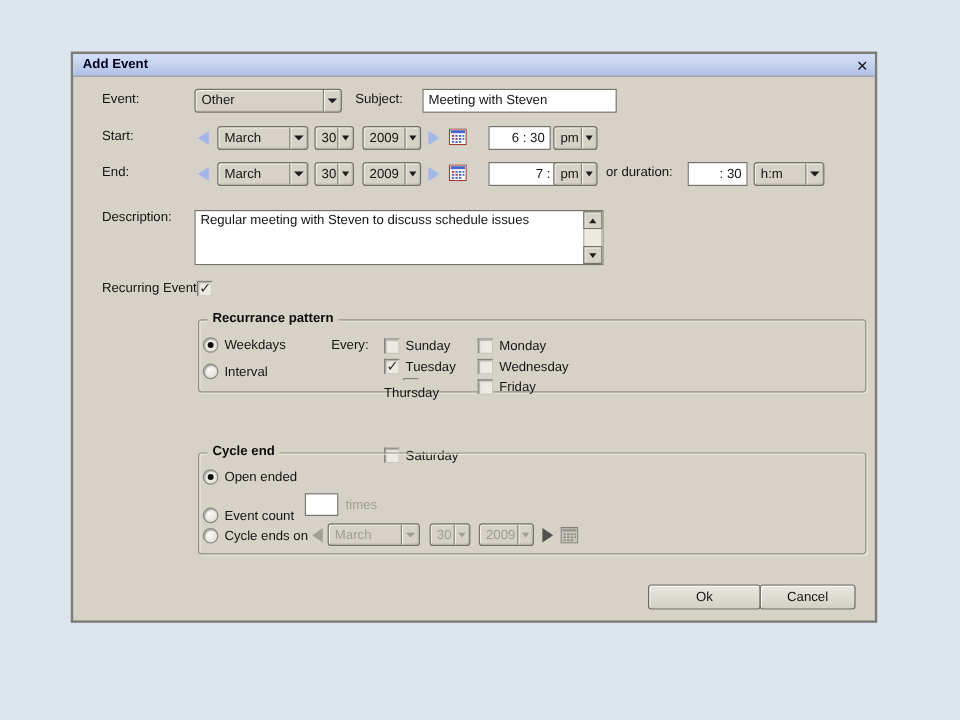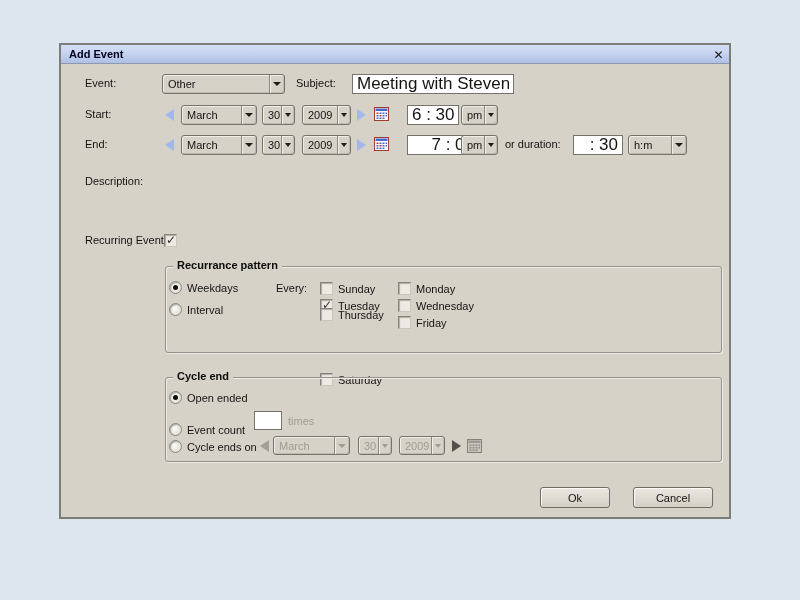--- a/index.html
+++ b/index.html
@@ -53,21 +53,21 @@
   .navarrow { position:absolute; width:0; height:0; }
   .nav-left  { border-top:6px solid transparent; border-bottom:6px solid transparent; border-right:9px solid #a3b8e9; }
   .nav-right { border-top:6px solid transparent; border-bottom:6px solid transparent; border-left:9px solid #a3b8e9; }
   .nav-left.gray  { border-right-color:#a19f97; }
   .nav-right.dark { border-left-color:#52514b; }
 
   
   .tfield {
     position:absolute; height:20px; background:#fff;
     border:1px solid #75736b; border-radius:0;
-    font-family:"Liberation Sans","DejaVu Sans",sans-serif; font-size:17px;
+    font-family:"Liberation Sans","DejaVu Sans",sans-serif; font-size:11px;
     padding:0 4px; color:#141412; outline:none;
   }
   .tfield.rt { text-align:right; }
 
   
   .descbox {
     position:absolute; left:101px; top:130px; width:341px; height:46px;
     background:#fff; border:1px solid #75736b;
   }
   .desctext { position:absolute; left:4px; top:2px; right:18px; line-height:13px; }
@@ -232,27 +232,39 @@
   <span class="lbl" style="left:444px; top:93px;">or duration:</span>
   <input class="tfield rt" style="left: 512px; top: 90px; width: 50px;" value=": 30">
   <div class="combo" style="left:567px; top:90px; width:59px;">
     <span class="ctext">h:m</span>
     <span class="cbtn">
         <span class="tri-down"></span>
       </span>
   </div>
 
   <span class="lbl" style="left:24px; top:130px;">Description:</span>
+  <div class="descbox">
+    <div class="desctext">Regular meeting with Steven to discuss schedule issues</div>
+    <div class="vscroll">
+      <div class="sbtn">
+          <span class="tri-up sm"></span>
+        </div>
+      <div class="strack"></div>
+      <div class="sbtn">
+          <span class="tri-down sm"></span>
+        </div>
+    </div>
+  </div>
 
   <span class="lbl" style="left:24px; top:189px;">Recurring Event:</span>
   <div class="checkbox" style="position:absolute; left:103px; top:189px;">
     <span class="mark">✓</span>
   </div>
 
-  <div class="groupbox" style="left:104px; top:221px; width:557px; height:87px;">
+  <div class="groupbox" style="left:104px; top:221px; width:557px; height:61px;">
     <span class="legend">Recurrance pattern</span>
 
     <div class="ctrl-row" style="left:3px; top:13px;">
       <span class="radio on"></span>
       <span>Weekdays</span>
     </div>
     <div class="ctrl-row" style="left:3px; top:35px;">
       <span class="radio"></span>
       <span>Interval</span>
     </div>
@@ -275,21 +287,21 @@
           <span class="mark">✓</span>
         </span>
       <span>Tuesday</span>
     </div>
     <div class="ctrl-row" style="left:232px; top:31px;">
       <span class="checkbox">
           <span class="mark"></span>
         </span>
       <span>Wednesday</span>
     </div>
-    <div class="ctrl-row" style="left:154px; top:40px;">
+    <div class="ctrl-row" style="left:154px; top:48px;flex-direction:column;">
       <span class="checkbox">
           <span class="mark"></span>
         </span>
       <span>Thursday</span>
     </div>
     <div class="ctrl-row" style="left:232px; top:48px;">
       <span class="checkbox">
           <span class="mark"></span>
         </span>
       <span>Friday</span>
@@ -351,16 +363,16 @@
       <rect x="2.5" y="8" width="2" height="1.5" fill="#8f8d85"></rect>
         <rect x="5.5" y="8" width="2" height="1.5" fill="#8f8d85"></rect>
         <rect x="8.5" y="8" width="2" height="1.5" fill="#8f8d85"></rect>
         <rect x="11.5" y="8" width="1.5" height="1.5" fill="#8f8d85"></rect>
       <rect x="2.5" y="10.5" width="2" height="1.5" fill="#8f8d85"></rect>
         <rect x="5.5" y="10.5" width="2" height="1.5" fill="#8f8d85"></rect>
         <rect x="8.5" y="10.5" width="2" height="1.5" fill="#8f8d85"></rect>
     </svg>
   </div>
 
-  <div class="btn" style="left:479px; top:442px; width:70px;">Ok</div>
+  <div class="btn" style="left:479px; top:442px; width:94px;">Ok</div>
   <div class="btn" style="left:572px; top:442px; width:80px;">Cancel</div>
 
 </div>
 
 </body></html>

